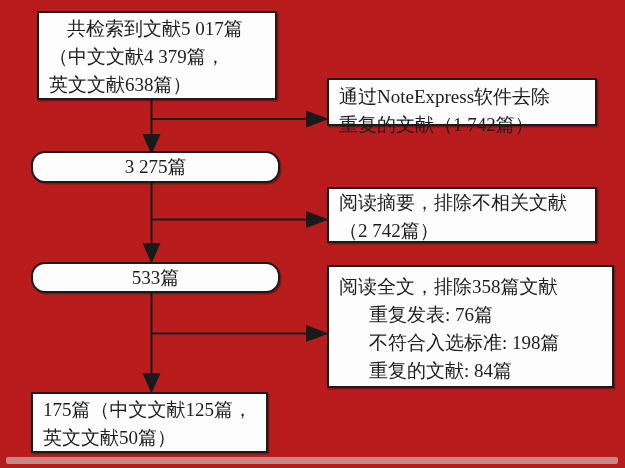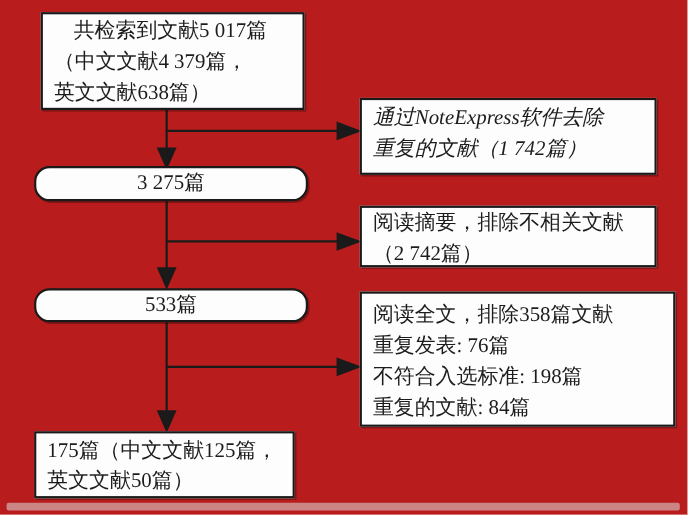--- a/index.html
+++ b/index.html
@@ -17,21 +17,21 @@
     border:2px solid #1a1a1a;
     box-sizing:border-box;
     font-size:19px;
     line-height:28px;
     box-shadow:1.5px 1.5px 0 rgba(0,0,0,0.28);
   }
   .box .line{white-space:nowrap;}
   .pad{padding:2px 8px 0 10px;}
   .center{display:flex;align-items:center;justify-content:center;text-align:center;border-radius:14px;}
   .indent1{margin-left:18px;}
-  .indent2{}
+  .indent2{margin-left:30px;}
   svg.connectors{position:absolute;left:0;top:0;width:625px;height:468px;pointer-events:none;}
   .scanband{
     position:absolute;left:6px;top:457px;width:612px;height:7px;
     background:#dcdcdc;opacity:.55;border-radius:2px;
   }
 </style>
 </head>
 <body>
 
 <div class="canvas">
@@ -71,21 +71,21 @@
 
   <div class="box center" style="left:31px;top:262px;width:249px;height:31px;">
     <div class="line">533篇</div>
   </div>
 
   <div class="box pad" style="left:31px;top:392px;width:237px;height:61px;">
     <div class="line">175篇（中文文献125篇，</div>
     <div class="line">英文文献50篇）</div>
   </div>
 
-  <div class="box pad" style="left:327px;top:89px;width:270px;height:70px;padding-top:3px;font-style:italic;">
+  <div class="box pad" style="left:327px;top:78px;width:270px;height:48px;padding-top:3px;">
     <div class="line">通过NoteExpress软件去除</div>
     <div class="line">重复的文献（1 742篇）</div>
   </div>
 
   <div class="box pad" style="left:327px;top:187px;width:270px;height:56px;padding-top:0;">
     <div class="line">阅读摘要，排除不相关文献</div>
     <div class="line">（2 742篇）</div>
   </div>
 
   <div class="box pad" style="left:327px;top:265px;width:287px;height:123px;padding-top:6px;">

